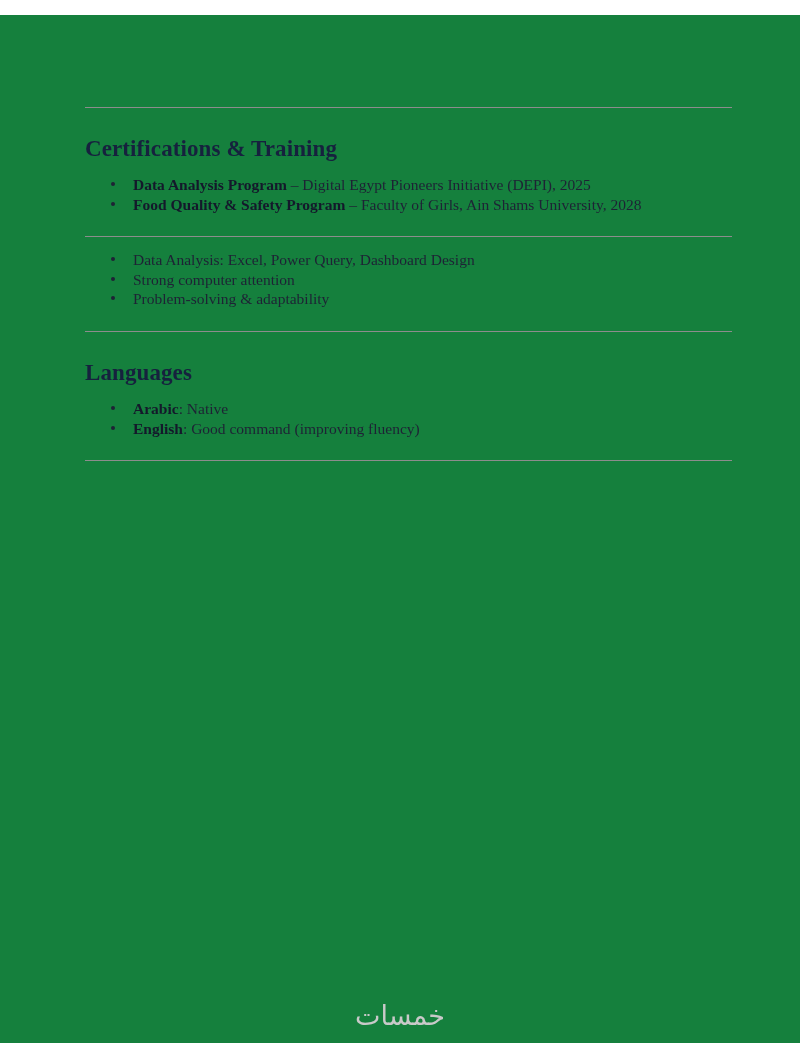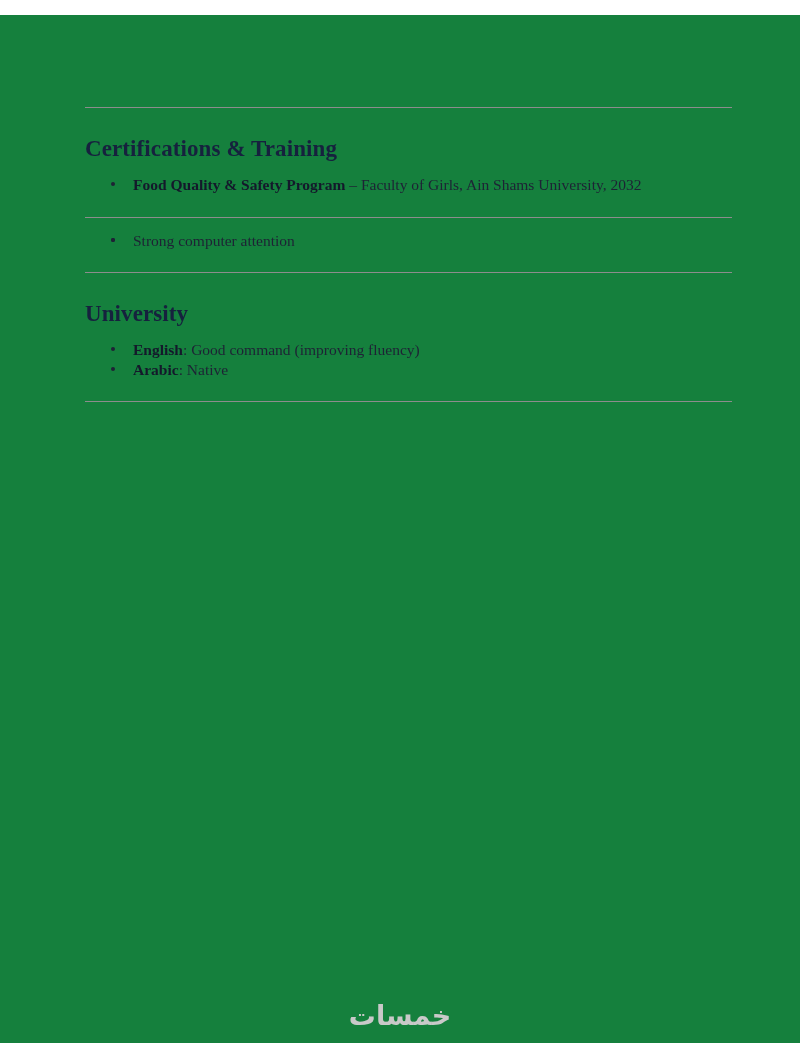--- a/index.html
+++ b/index.html
@@ -79,66 +79,72 @@
   .spacer-lang { height: 22px; }
 
   .watermark {
     position: absolute;
     left: 0;
     top: 985px;
     width: 800px;
     text-align: center;
     font-family: "DejaVu Sans", sans-serif;
     font-size: 27px;
-    font-weight: bold;
+    font-weight: normal;
     color: #c9c9c9;
     letter-spacing: 1px;
     direction: rtl;
     user-select: none;
   }
 </style>
 </head>
 <body>
 
 <div class="page">
   <div class="content">
 
     <div class="rule"></div>
     <div class="section">
       <h2 class="section-title">Certifications &amp; Training</h2>
       <ul class="bullets">
         <li>
-          <span class="bullet-dot"></span><span class="lead">Food Quality &amp; Safety Program</span><span> – Faculty of Girls, Ain Shams University, 2032</span>
+          <span class="bullet-dot"></span><span class="lead">Data Analysis Program</span><span> – Digital Egypt Pioneers Initiative (DEPI), 2025</span>
+        </li>
+        <li>
+          <span class="bullet-dot"></span><span class="lead">Food Quality &amp; Safety Program</span><span> – Faculty of Girls, Ain Shams University, 2028</span>
         </li>
       </ul>
       <div class="spacer-cert"></div>
     </div>
 
     <div class="rule"></div>
     <div class="section">
       <ul class="bullets">
         <li>
-          <span class="bullet-dot"></span>
+          <span class="bullet-dot"></span><span>Data Analysis: Excel, Power Query, Dashboard Design</span>
         </li>
         <li>
           <span class="bullet-dot"></span><span>Strong computer attention</span>
+        </li>
+        <li>
+          <span class="bullet-dot"></span><span>Problem-solving &amp; adaptability</span>
         </li>
       </ul>
       <div class="spacer-skills"></div>
     </div>
 
     <div class="rule"></div>
     <div class="section">
-      <h2 class="section-title">University</h2>
+      <h2 class="section-title">Languages</h2>
       <ul class="bullets">
         <li>
-          <span class="bullet-dot"></span><span class="lead">English</span><span>: Good command (improving fluency)</span>
+          <span class="bullet-dot"></span><span class="lead">Arabic</span><span>: Native</span>
         </li>
         <li>
-          <span class="bullet-dot"></span><span class="lead">Arabic</span><span>: Native</span>
+          <span class="bullet-dot"></span><span class="lead">English</span><span>: Good command (improving fluency)</span>
         </li>
       </ul>
       <div class="spacer-lang"></div>
     </div>
 
     <div class="rule"></div>
   </div>
 
   <div class="watermark">خمسات</div>
 </div>

